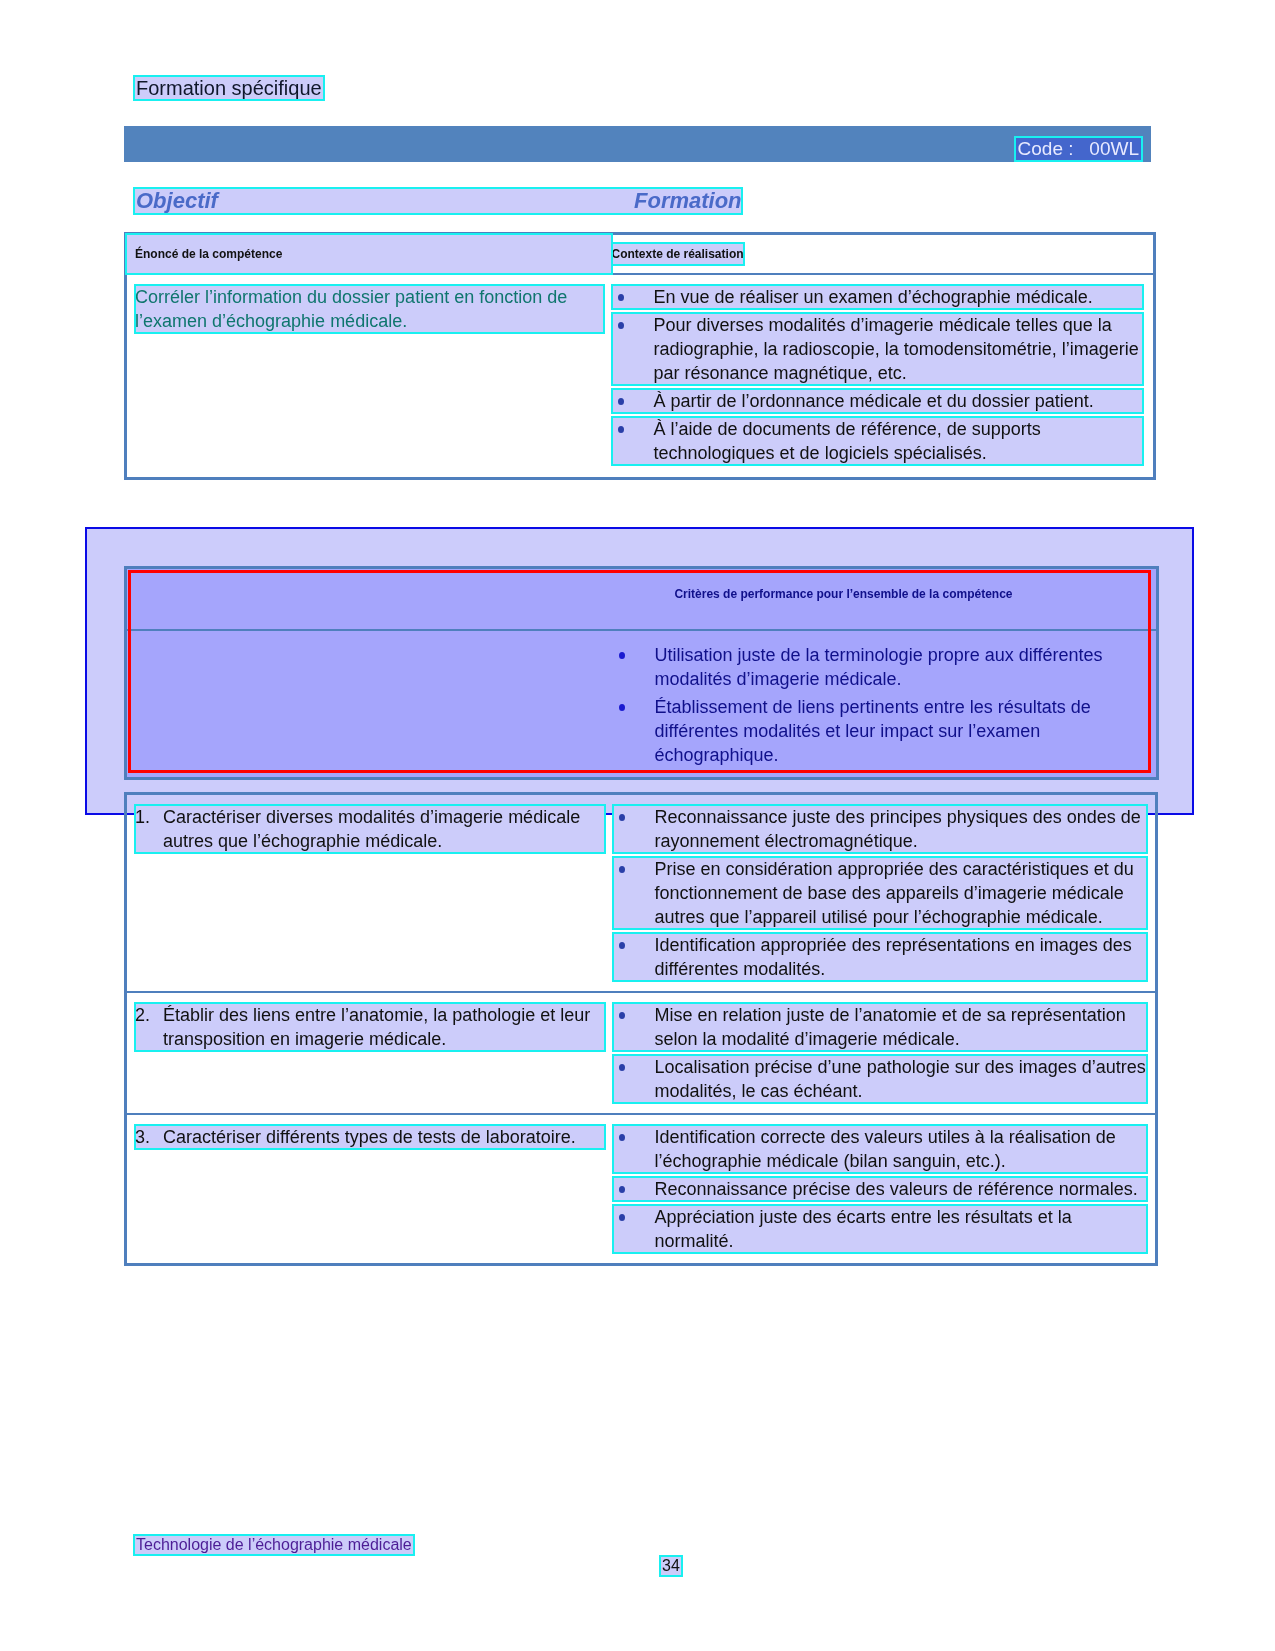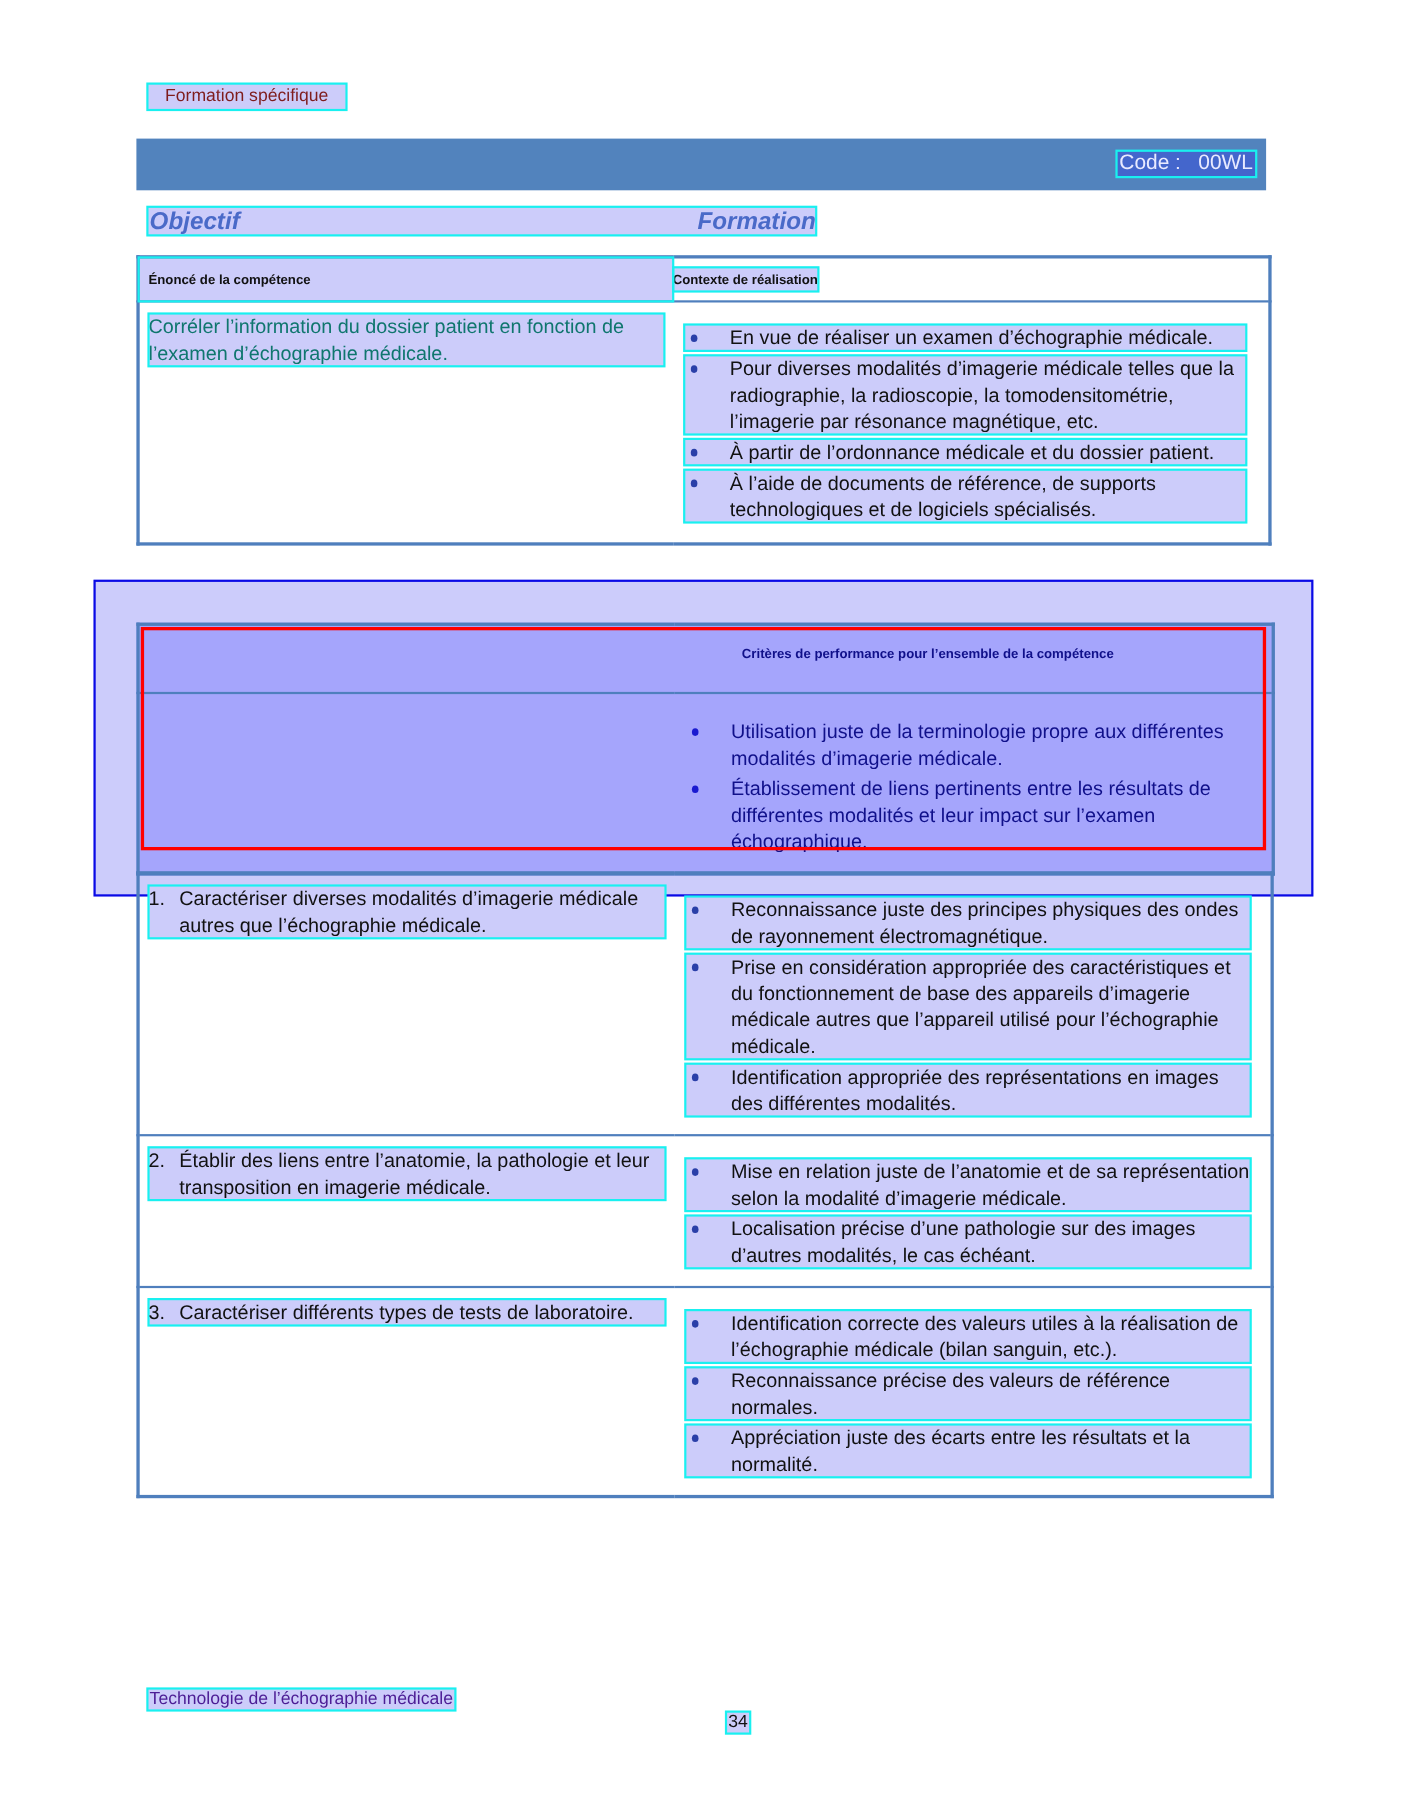--- a/index.html
+++ b/index.html
@@ -4,39 +4,39 @@
 <style>
   html, body { margin: 0; padding: 0; }
   body {
     width: 1275px; height: 1651px; position: relative; background: #ffffff;
     font-family: "Liberation Sans", sans-serif; color: #000;
     overflow: hidden;
   }
   .hl { background: #ccccfa; outline: 2px solid #19f0f0; outline-offset: -1px; }
   .abs { position: absolute; }
 
-  .top-label { left: 134px; top: 76px; font-size: 16px; color: #7f1d1d; line-height: 24px; padding: 0 16px; }
+  .top-label { left: 134px; top: 76px; font-size: 20px; color: #0f172a; line-height: 24px; padding: 0 2px; }
 
-  .code-bar { left: 124px; top: 126px; width: 1027px; height: 47px; background: #5283bd; text-align: right; }
+  .code-bar { left: 124px; top: 126px; width: 1027px; height: 36px; background: #5283bd; text-align: right; }
   .code-text { right: 10px; top: 12px; font-size: 19px; color: #e8eaff; line-height: 22px;
                background: #4466cc; outline: 2px solid #19f0f0; padding: 0 2px; white-space: pre; }
 
   .obj-row { left: 134px; top: 188px; width: 608px; height: 26px; }
   .obj-label { position: absolute; left: 2px; top: 0; font-size: 22px; font-weight: bold; font-style: italic; color: #4a6ac8; }
   .std-label { position: absolute; left: 500px; top: 0; font-size: 22px; font-weight: bold; font-style: italic; color: #4a6ac8; }
 
   table.grid { position: absolute; border-collapse: collapse; border: 3px solid #4f7fbd; table-layout: fixed; }
   table.grid td { vertical-align: top; padding: 0; }
   table.grid tr.head td { border-bottom: 2px solid #4f7fbd; }
   table.grid tr.row td { border-bottom: 2px solid #4f7fbd; }
   table.grid tr.row:last-child td { border-bottom: none; }
 
   .th { font-size: 12px; font-weight: bold; line-height: 22px; color: #111; display: inline-block; text-align: right; }
   .txt { font-size: 18px; line-height: 24px; color: #0f766e; }
-  ul.bul { list-style: none; margin: 10px; padding: 0; }
+  ul.bul { list-style: none; margin: 0; padding: 0; }
   ul.bul li { position: relative; padding-left: 42px; margin-bottom: 4px; font-size: 18px; line-height: 24px; color: #111; }
   ul.bul li .dot { position: absolute; left: 6px; top: 9px; width: 6px; height: 7px; border-radius: 50%; background: #2a3fa8; }
   .numitem { position: relative; padding-left: 28px; font-size: 18px; line-height: 24px; color: #111; }
   .numitem .num { position: absolute; left: 0; top: 0; }
 
   
   #t1 { left: 124px; top: 232px; width: 1029px; }
   
   .overlay { left: 85px; top: 527px; width: 1109px; height: 288px; background: #ccccfb; border: 2px solid #0a0ae6; box-sizing: border-box; }
   #t2 { left: 124px; top: 566px; width: 1032px; height: 209px; background: #a5a5fc; }

